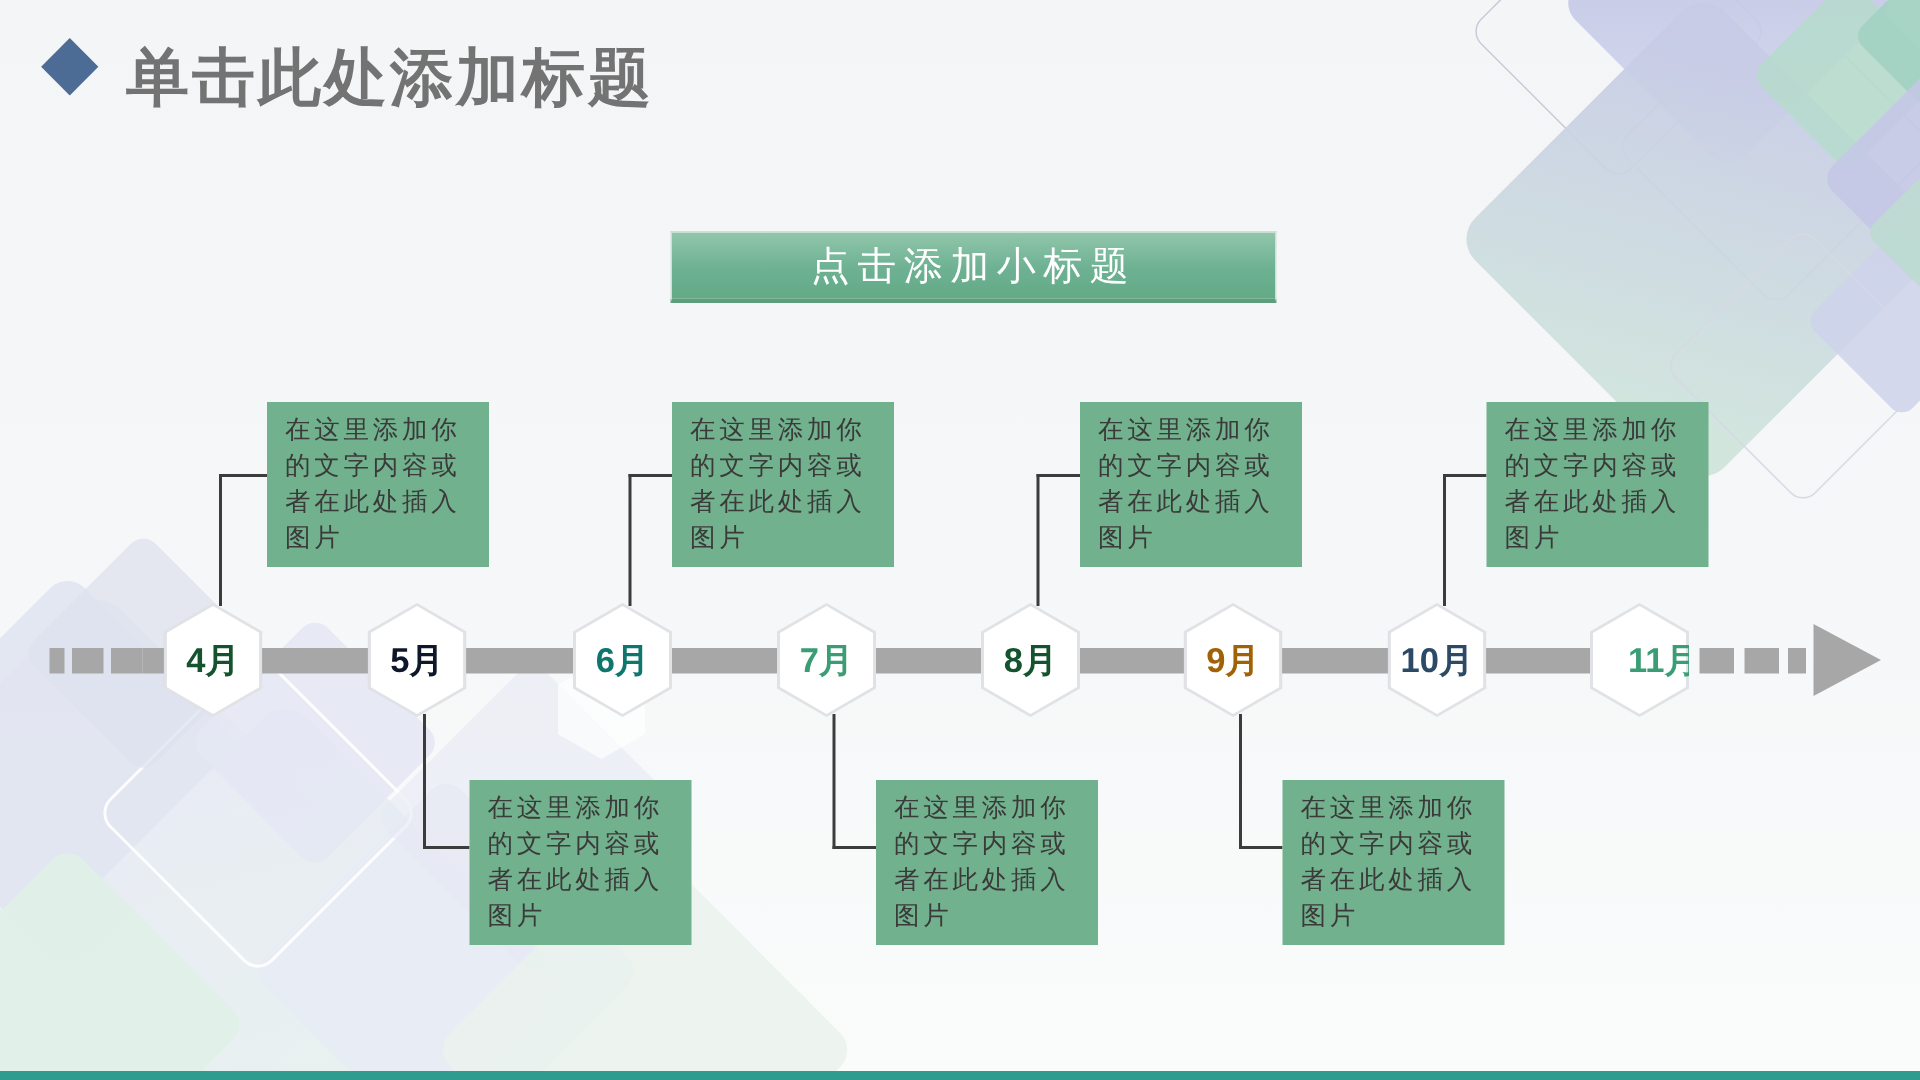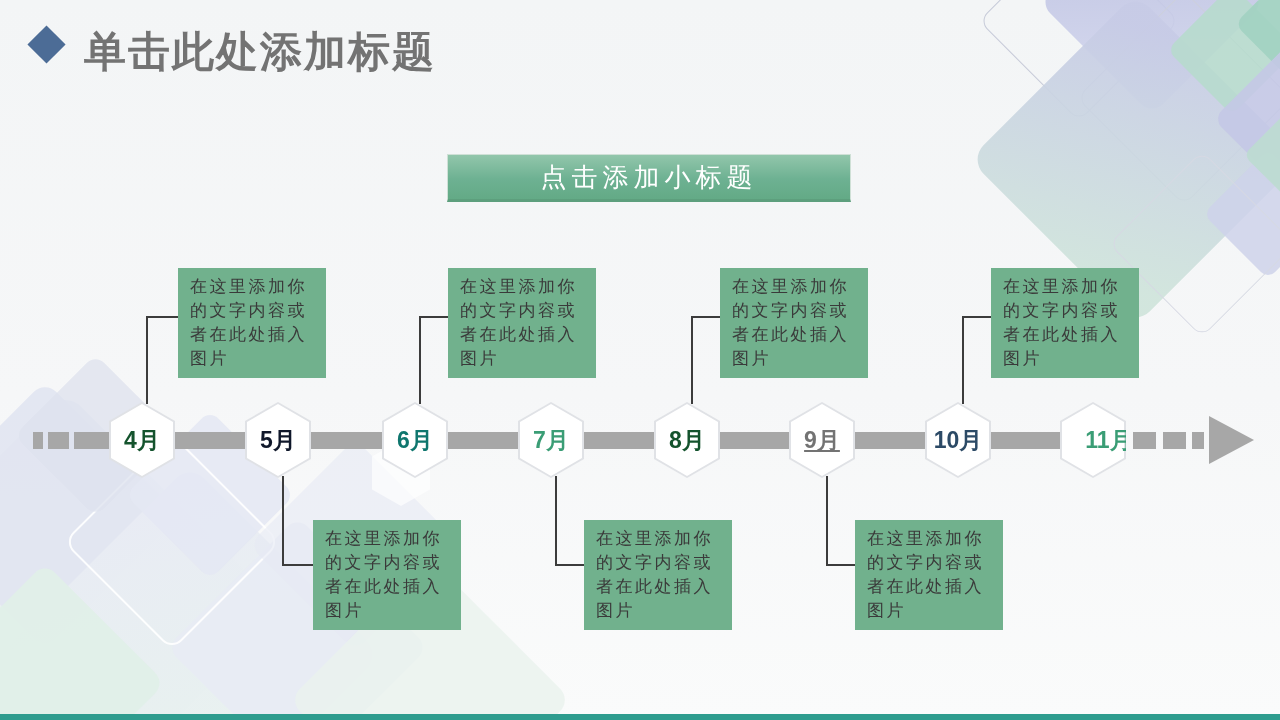--- a/index.html
+++ b/index.html
@@ -143,21 +143,21 @@
 <div class="hex" style="left:518px;">
     <div class="hex-inner"></div>
     <div class="hex-label" style="color: rgb(58, 157, 117);">7月</div>
   </div>
 <div class="hex" style="left:654px;">
     <div class="hex-inner"></div>
     <div class="hex-label" style="color: #14532d;">8月</div>
   </div>
 <div class="hex" style="left:789px;">
     <div class="hex-inner"></div>
-    <div class="hex-label" style="color: #737373; text-decoration: underline;">9月</div>
+    <div class="hex-label" style="color: #a16207;">9月</div>
   </div>
 <div class="hex" style="left:925px;text-align:center;">
     <div class="hex-inner"></div>
     <div class="hex-label" style="color: rgb(44, 74, 102);">10月</div>
   </div>
 <div class="hex" style="left:1060px;">
     <div class="hex-inner"></div>
     <div class="hex-label" style="color: rgb(58, 157, 117); padding-left: 16px;">11月</div>
   </div>
 

